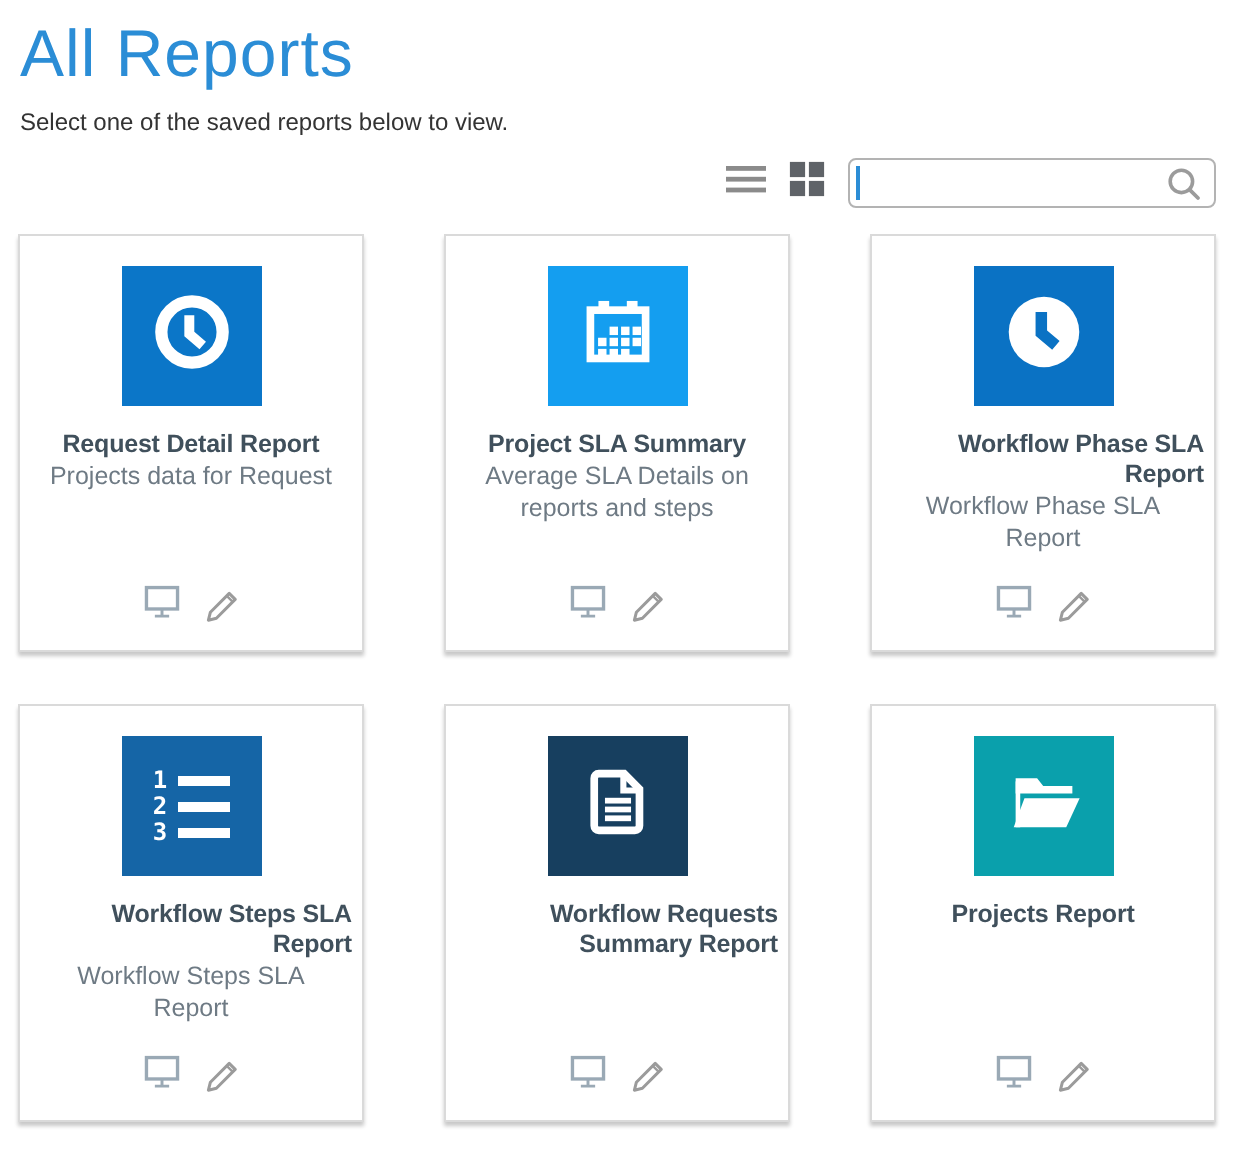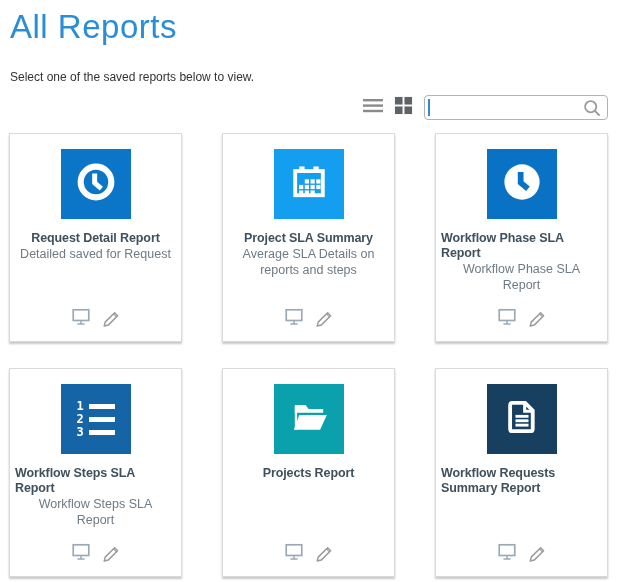--- a/index.html
+++ b/index.html
@@ -8,21 +8,21 @@
     font-family:"Liberation Sans","DejaVu Sans",sans-serif;
     -webkit-font-smoothing:antialiased;
   }
   .page{padding:6px 20px 0 9px;box-sizing:border-box;width:628px;}
 
   .page-title{
     font-size:33px;font-weight:300;color:#2b8dd6;margin:2px 0 0 1px;
     line-height:1.15;letter-spacing:.5px;
   }
   .page-subtitle{
-    margin:24px 0 0 1px;font-size:12px;color:#333333;line-height:1.2;
+    margin:8px 0 0 1px;font-size:12px;color:#333333;line-height:1.2;
   }
 
   
   .toolbar{
     margin-top:10px;display:flex;justify-content:flex-end;align-items:center;height:26px;
   }
   .view-btn{display:flex;align-items:center;justify-content:center;width:24px;height:24px;cursor:pointer;background:none;border:none;padding:0;margin:0 3px;}
   .search-wrap{
     position:relative;width:184px;height:25px;margin-left:6px;
     border:1px solid #b3b3b3;border-radius:4px;box-sizing:border-box;background:#fff;
@@ -43,21 +43,21 @@
     width:173px;height:209px;box-sizing:border-box;background:#ffffff;
     border:1px solid #dadada;box-shadow:0 2px 2px rgba(0,0,0,.22);
     display:flex;flex-direction:column;align-items:center;cursor:pointer;
   }
   .tile{
     width:70px;height:70px;margin-top:15px;flex:none;
     display:flex;align-items:center;justify-content:center;
   }
   .report-title{
     margin-top:12px;padding:0 5px;font-size:12.5px;font-weight:bold;color:#40505c;
-    text-align:left;line-height:1.2;letter-spacing:-.1px;
+    text-align:right;line-height:1.2;letter-spacing:-.1px;
   }
   .report-desc{
     margin-top:1px;padding:0 10px;font-size:12.5px;color:#6e7a84;
     text-align:center;line-height:1.25;
   }
   .card-actions{
     margin-top:auto;margin-bottom:11px;display:flex;align-items:center;gap:9px;
   }
   .action-btn{background:none;border:none;padding:0;margin:0;cursor:pointer;display:flex;align-items:center;}
   .monitor{color:#9aa9b5;}
@@ -113,21 +113,21 @@
 
   <div class="reports-grid">
       <div class="report-card">
     <div class="tile" style="background: rgb(11, 118, 200); color: rgb(11, 118, 200);">
       <span class="glyph"><svg width="46" height="46" viewBox="0 0 24 24">
               <circle cx="12" cy="12" r="8" fill="none" stroke="#fff" stroke-width="3.2"></circle>
               <path d="M11.3 7.6v4.9l3.5 3" fill="none" stroke="#fff" stroke-width="2.6"></path>
             </svg></span>
     </div>
     <div class="report-title">Request Detail Report</div>
-    <div class="report-desc">Detailed saved for Request</div>
+    <div class="report-desc">Projects data for Request</div>
     <div class="card-actions">
       <button class="action-btn monitor">
         <span>
           <svg width="22" height="21" viewBox="0 0 20 20">
             <rect x="2.6" y="3.6" width="14.8" height="10.2" fill="none" stroke="currentColor" stroke-width="1.6"></rect>
             <path d="M10 13.8v2.8M6.6 17.2h6.8" fill="none" stroke="currentColor" stroke-width="1.4"></path>
           </svg>
         </span>
       </button>
       <button class="action-btn pencil">
@@ -243,49 +243,20 @@
         <span>
           <svg width="20" height="21" viewBox="0 0 20 20">
             <path d="M4.2 15.6 13.6 6.2l3 3-9.4 9.4-4 1z" fill="none" stroke="currentColor" stroke-width="1.5" stroke-linejoin="round"></path>
             <path d="M12.4 7.4l3 3" stroke="currentColor" stroke-width="1.2"></path>
           </svg>
         </span>
       </button>
     </div>
   </div>
       <div class="report-card">
-    <div class="tile" style="background: rgb(10, 160, 172); color: rgb(10, 160, 172);">
-      <span class="glyph"><svg width="46" height="46" viewBox="0 0 24 24">
-              <path d="M4.6 5.8h5.6l1.6 2h7.6v2H4.6z" fill="#fff"></path>
-              <path d="M6.9 11h14.4l-3.5 7.6H4.1z" fill="#fff"></path>
-              <path d="M4.6 6.5v12.1h1.2V9z" fill="#fff"></path>
-            </svg></span>
-    </div>
-    <div class="report-title">Projects Report</div>
-    <div class="report-desc"></div>
-    <div class="card-actions">
-      <button class="action-btn monitor">
-        <span>
-          <svg width="22" height="21" viewBox="0 0 20 20">
-            <rect x="2.6" y="3.6" width="14.8" height="10.2" fill="none" stroke="currentColor" stroke-width="1.6"></rect>
-            <path d="M10 13.8v2.8M6.6 17.2h6.8" fill="none" stroke="currentColor" stroke-width="1.4"></path>
-          </svg>
-        </span>
-      </button>
-      <button class="action-btn pencil">
-        <span>
-          <svg width="20" height="21" viewBox="0 0 20 20">
-            <path d="M4.2 15.6 13.6 6.2l3 3-9.4 9.4-4 1z" fill="none" stroke="currentColor" stroke-width="1.5" stroke-linejoin="round"></path>
-            <path d="M12.4 7.4l3 3" stroke="currentColor" stroke-width="1.2"></path>
-          </svg>
-        </span>
-      </button>
-    </div>
-  </div>
-      <div class="report-card">
     <div class="tile" style="background: rgb(23, 63, 95); color: rgb(23, 63, 95);">
       <span class="glyph"><svg width="46" height="46" viewBox="0 0 24 24">
               <path d="M7 4.6h6.6l4 4v9.6c0 .7-.5 1.2-1.2 1.2H7c-.7 0-1.2-.5-1.2-1.2V5.8c0-.7.5-1.2 1.2-1.2z" fill="none" stroke="#fff" stroke-width="2"></path>
               <path d="M13.4 4.8v4.2h4.2" fill="none" stroke="#fff" stroke-width="1.6"></path>
               <rect x="8.6" y="10.9" width="6.8" height="1.5" fill="#fff"></rect>
               <rect x="8.6" y="13.2" width="6.8" height="1.5" fill="#fff"></rect>
               <rect x="8.6" y="15.5" width="6.8" height="1.5" fill="#fff"></rect>
             </svg></span>
     </div>
     <div class="report-title">Workflow Requests Summary Report</div>
@@ -302,14 +273,43 @@
       <button class="action-btn pencil">
         <span>
           <svg width="20" height="21" viewBox="0 0 20 20">
             <path d="M4.2 15.6 13.6 6.2l3 3-9.4 9.4-4 1z" fill="none" stroke="currentColor" stroke-width="1.5" stroke-linejoin="round"></path>
             <path d="M12.4 7.4l3 3" stroke="currentColor" stroke-width="1.2"></path>
           </svg>
         </span>
       </button>
     </div>
   </div>
+      <div class="report-card">
+    <div class="tile" style="background: rgb(10, 160, 172); color: rgb(10, 160, 172);">
+      <span class="glyph"><svg width="46" height="46" viewBox="0 0 24 24">
+              <path d="M4.6 5.8h5.6l1.6 2h7.6v2H4.6z" fill="#fff"></path>
+              <path d="M6.9 11h14.4l-3.5 7.6H4.1z" fill="#fff"></path>
+              <path d="M4.6 6.5v12.1h1.2V9z" fill="#fff"></path>
+            </svg></span>
+    </div>
+    <div class="report-title">Projects Report</div>
+    <div class="report-desc"></div>
+    <div class="card-actions">
+      <button class="action-btn monitor">
+        <span>
+          <svg width="22" height="21" viewBox="0 0 20 20">
+            <rect x="2.6" y="3.6" width="14.8" height="10.2" fill="none" stroke="currentColor" stroke-width="1.6"></rect>
+            <path d="M10 13.8v2.8M6.6 17.2h6.8" fill="none" stroke="currentColor" stroke-width="1.4"></path>
+          </svg>
+        </span>
+      </button>
+      <button class="action-btn pencil">
+        <span>
+          <svg width="20" height="21" viewBox="0 0 20 20">
+            <path d="M4.2 15.6 13.6 6.2l3 3-9.4 9.4-4 1z" fill="none" stroke="currentColor" stroke-width="1.5" stroke-linejoin="round"></path>
+            <path d="M12.4 7.4l3 3" stroke="currentColor" stroke-width="1.2"></path>
+          </svg>
+        </span>
+      </button>
+    </div>
+  </div>
     </div>
 </div>
 
 </body></html>

